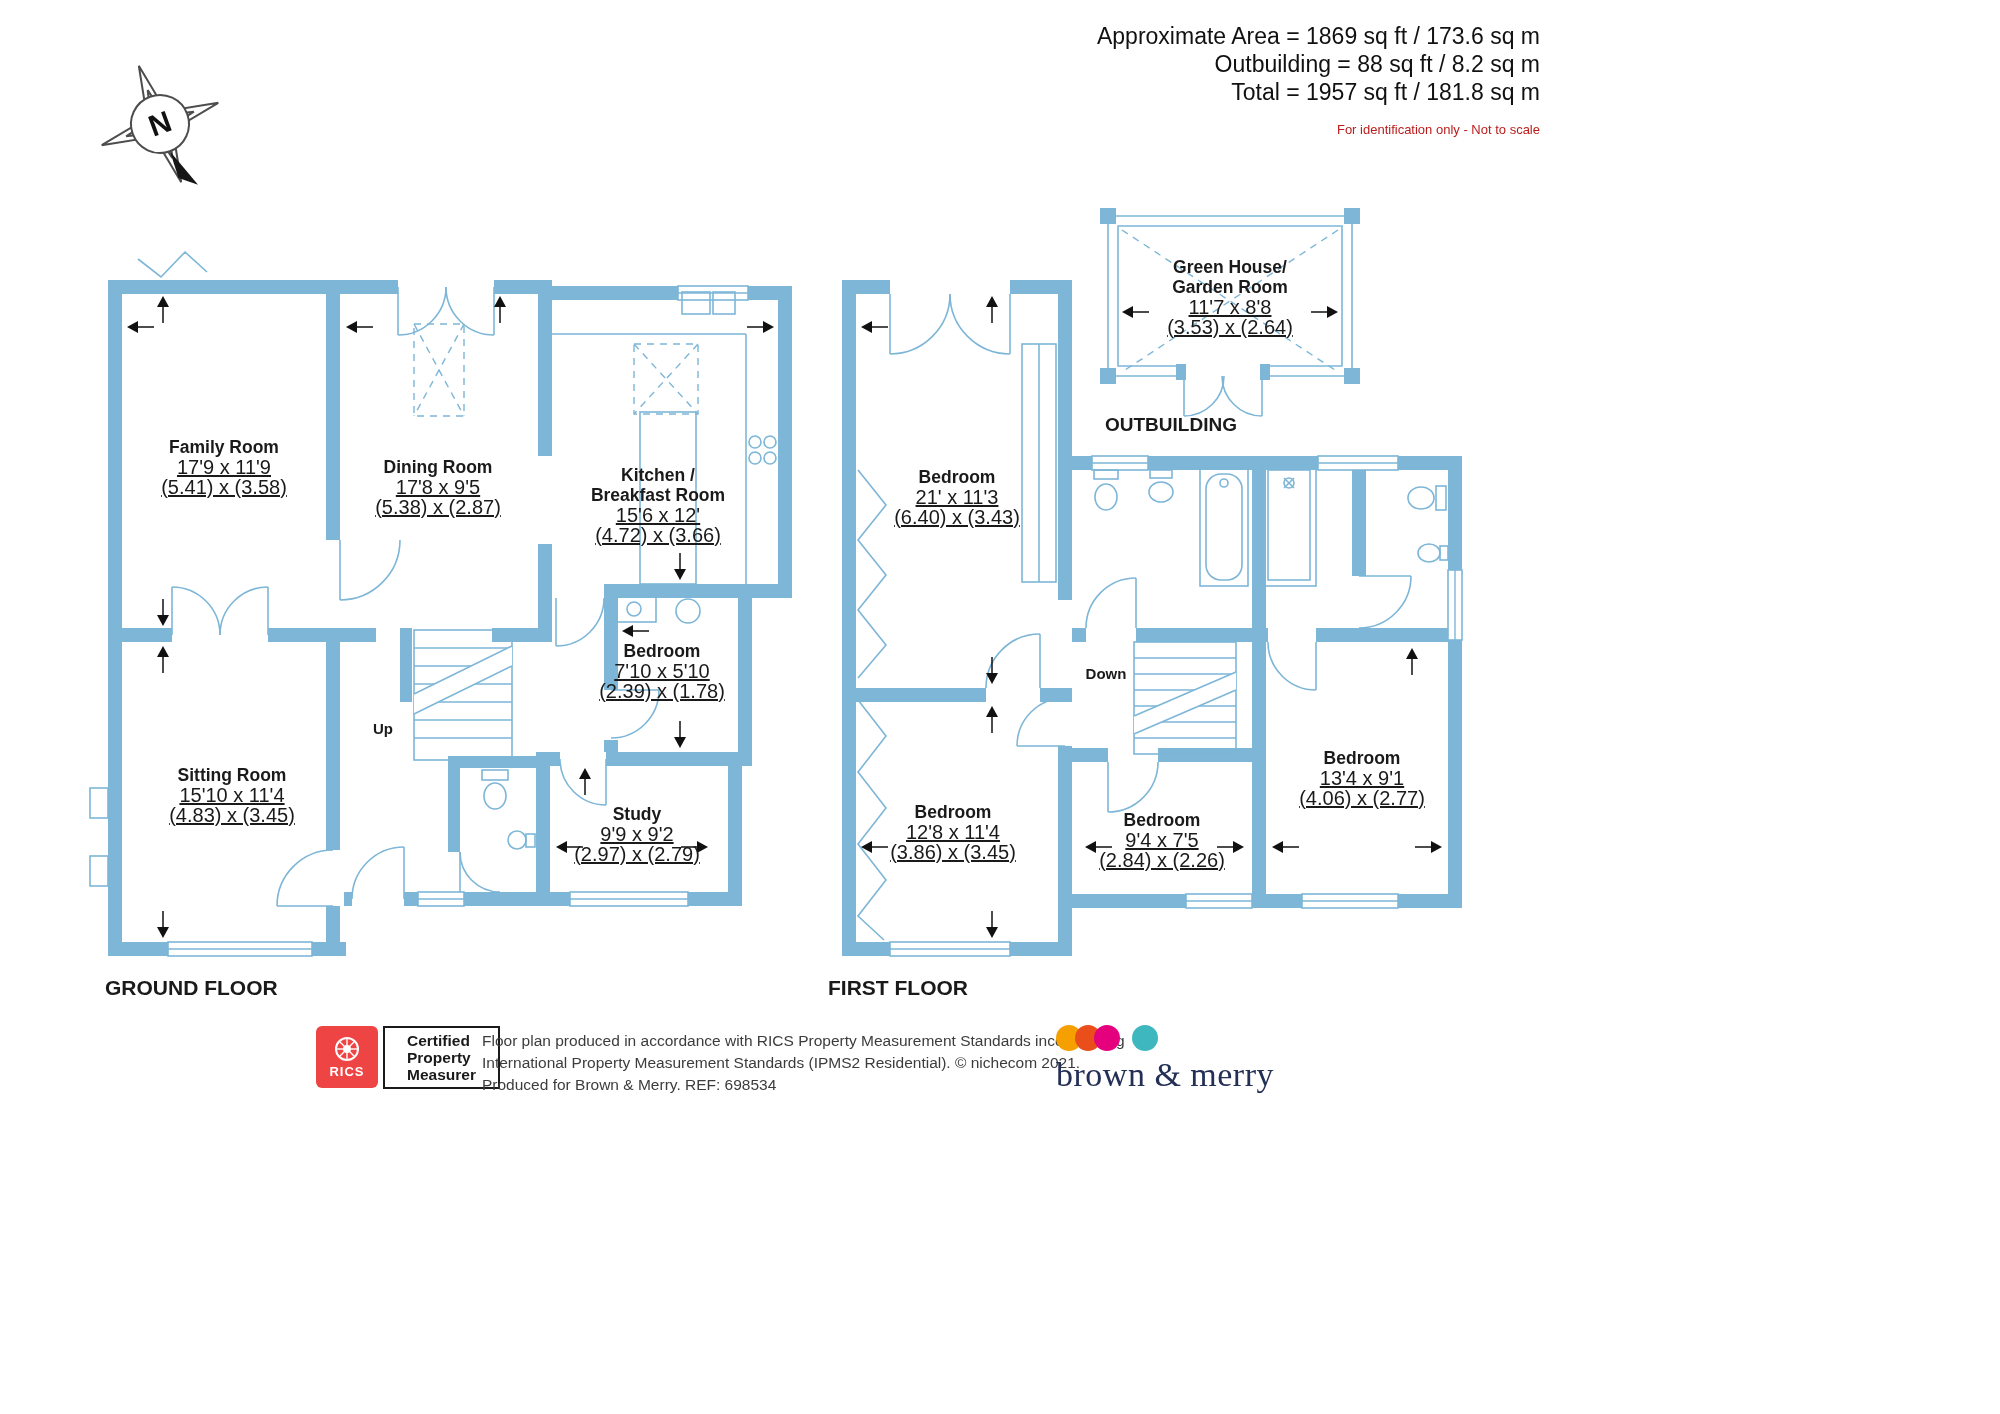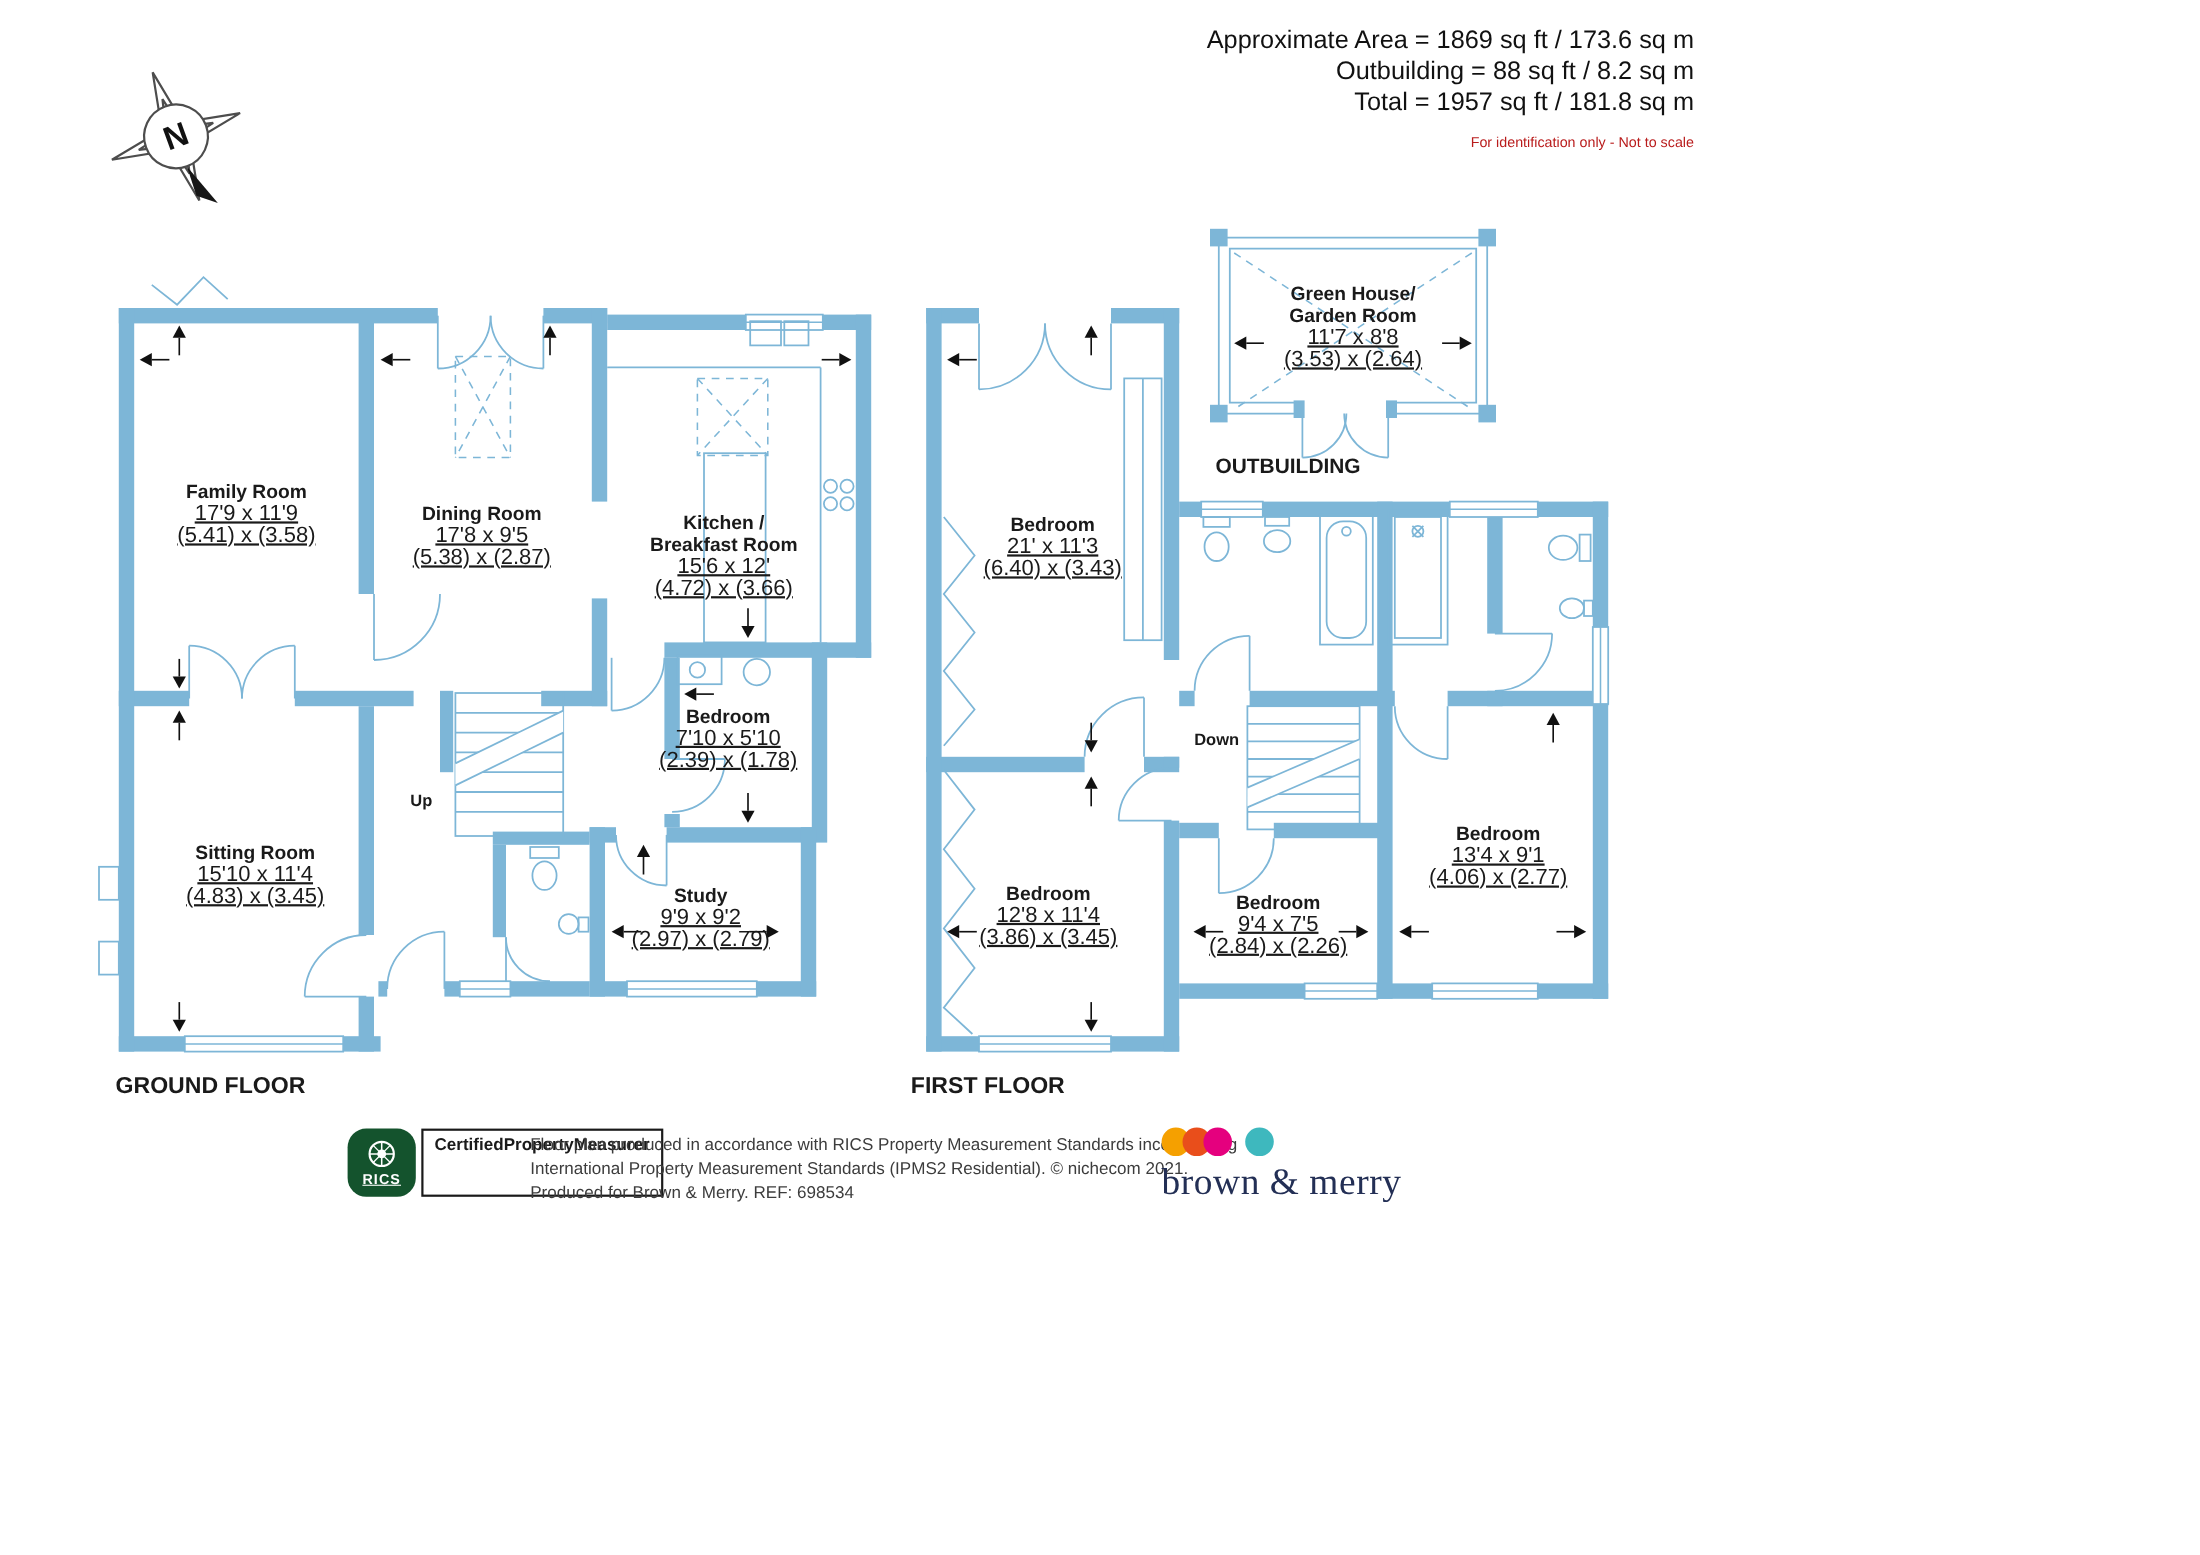--- a/index.html
+++ b/index.html
@@ -30,25 +30,25 @@
   
   .room-label{position:absolute;transform:translate(-50%,-50%);text-align:center;white-space:nowrap;line-height:20px;}
   .room-name{font-weight:bold;font-size:17.5px;}
   .room-dims{font-size:20px;text-decoration:underline;}
   .stairs-label{position:absolute;transform:translate(-50%,-50%);font-weight:bold;font-size:15px;}
   .floor-label{position:absolute;font-weight:bold;font-size:21px;}
   .outb-label{position:absolute;font-weight:bold;font-size:19px;}
 
   
   .rics{position:absolute;left:316px;top:1026px;display:flex;gap:5px;align-items:stretch;}
-  .rics-black{width:62px;height:62px;background:#14532d;border-radius:17px;display:flex;flex-direction:column;
-              align-items:center;justify-content:center;color:#fff;box-sizing:border-box;text-decoration:underline;}
+  .rics-black{width:62px;height:62px;background:#ef4444;border-radius:6px;display:flex;flex-direction:column;
+              align-items:center;justify-content:center;color:#fff;box-sizing:border-box;}
   .rics-word{font-weight:bold;font-size:13px;letter-spacing:1px;margin-top:2px;}
-  .rics-text{border:2px solid #1a1a1a;padding:4px 10px;font-weight:bold;font-size:15.5px;line-height:17px;
-             display:flex;flex-direction:row;justify-content:center;box-sizing:border-box;}
+  .rics-text{border:2px solid #1a1a1a;padding:4px 22px;font-weight:bold;font-size:15.5px;line-height:17px;
+             display:flex;flex-direction:column;justify-content:center;box-sizing:border-box;}
   .foot-text{position:absolute;left:482px;top:1030px;font-size:15.5px;line-height:22px;color:#3c3c3c;}
   .brand{position:absolute;left:1056px;top:1024px;text-align:center;}
   .brand-dots{display:flex;align-items:center;height:28px;}
   .dot{width:26px;height:26px;border-radius:50%;display:inline-block;}
   .dot+.dot{margin-left:-7px;}
   .dot.dot-sep{margin-left:12px;}
   .brand-name{font-family:"Liberation Serif",serif;font-size:34px;color:#232f55;margin-top:4px;letter-spacing:.5px;}
 </style>
 </head>
 <body>

